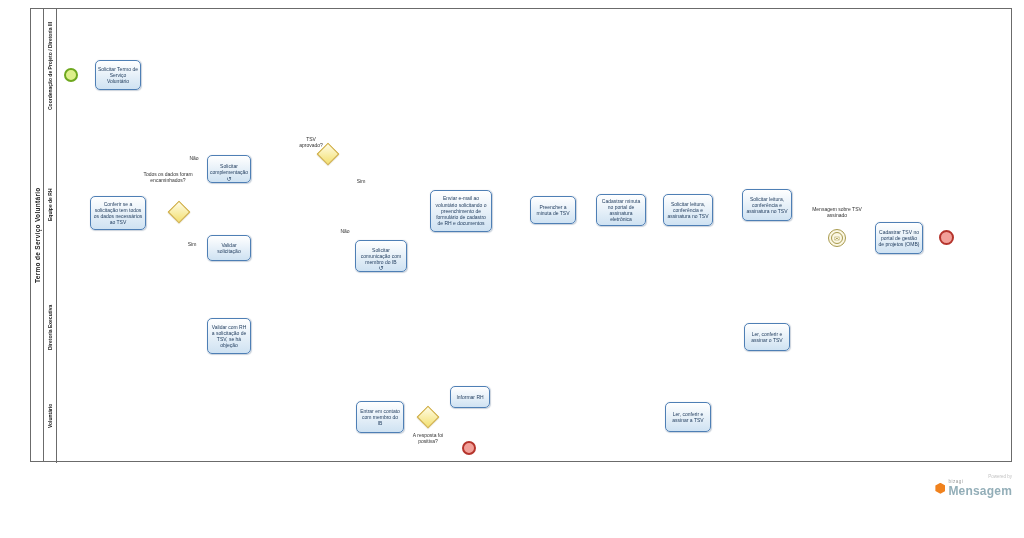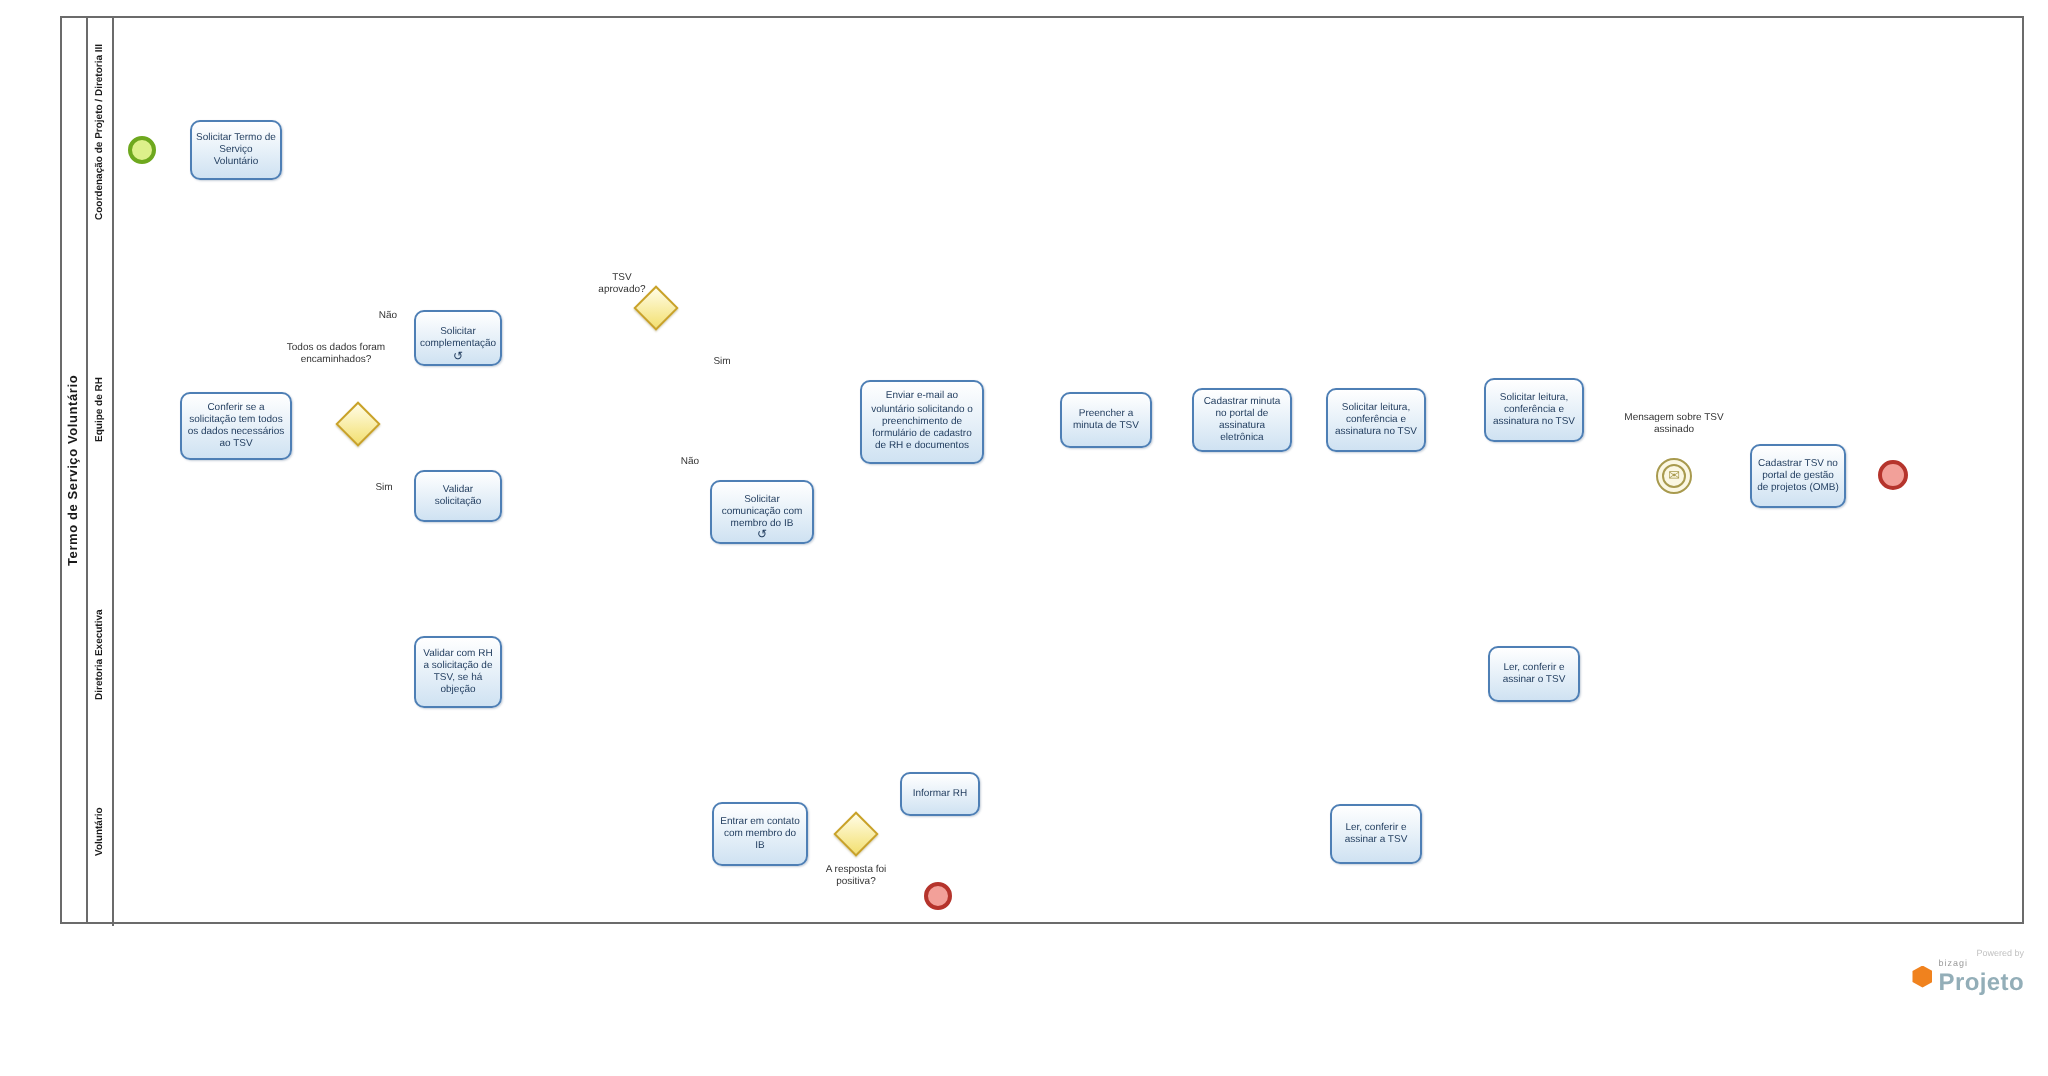--- a/index.html
+++ b/index.html
@@ -183,18 +183,18 @@
   <div class="flow-label" style="left:182px;top:241px;width:20px;">Sim</div>
   <div class="flow-label" style="left:352px;top:178px;width:18px;">Sim</div>
   <div class="flow-label" style="left:336px;top:228px;width:18px;">Não</div>
 
   <div class="footer">
     <div class="powered">Powered by</div>
     <div class="brandrow">
       <span class="bizagi-icon"></span>
       <span class="brand-col">
         <span class="brand">bizagi</span>
-        <span class="product">Projeto</span>
+        <span class="product">Mensagem</span>
       </span>
     </div>
   </div>
 
 </div>
 
 </body></html>

